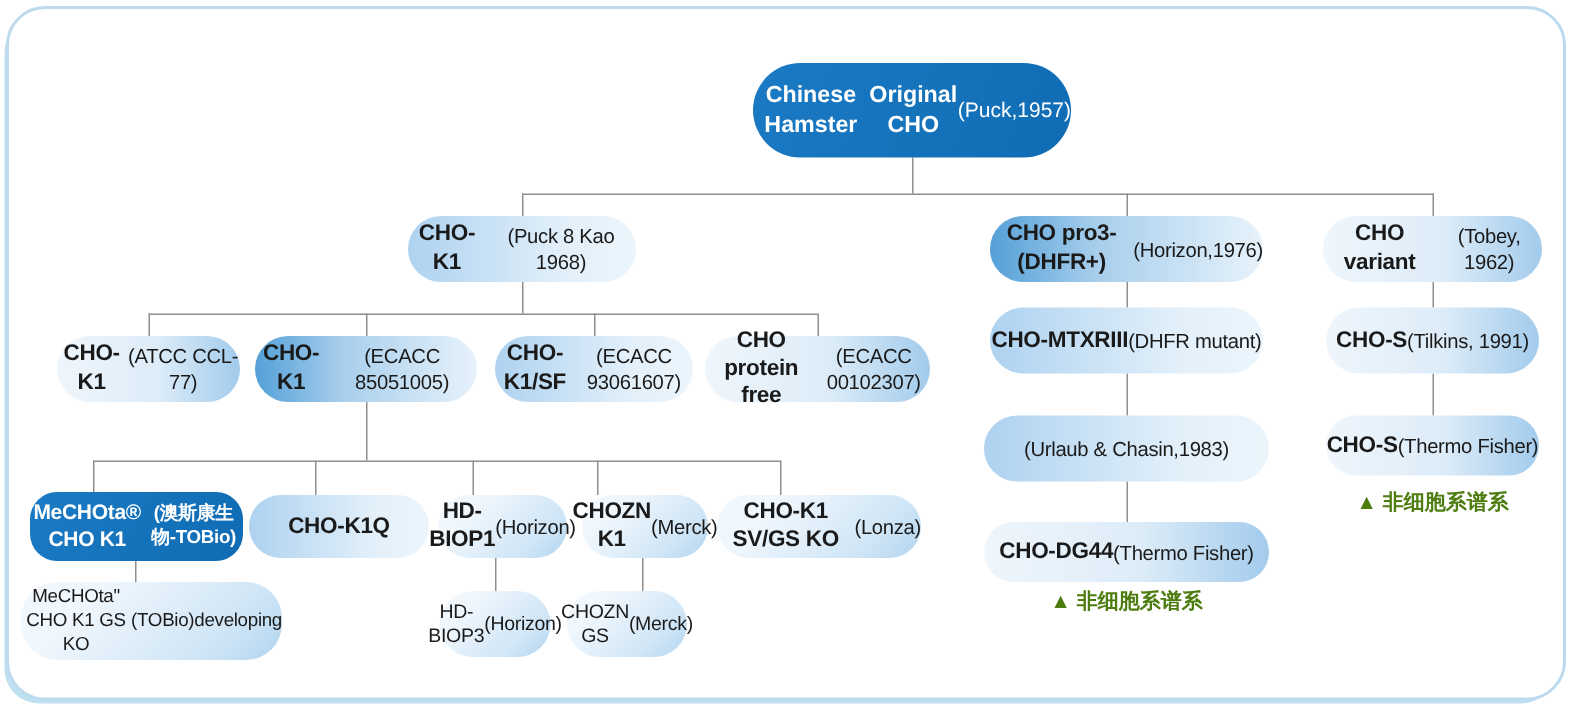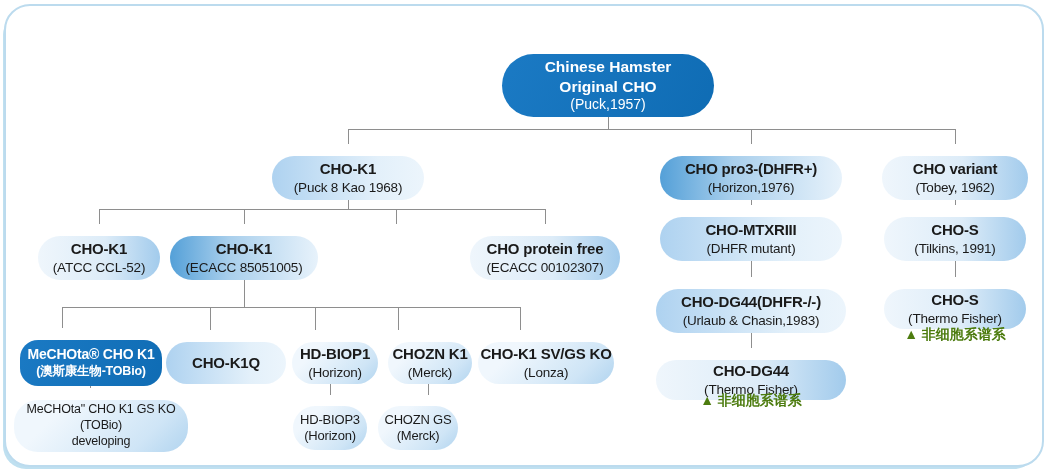--- a/index.html
+++ b/index.html
@@ -17,24 +17,23 @@
   .frame{
     position:absolute;inset:4px;border:2px solid var(--border-blue);
     border-radius:26px;background:#fff;
     box-shadow:-4px 5px 0 -3px #bfe0f0;
   }
   .canvas{position:absolute;inset:0;}
   .line{position:absolute;background:var(--connector-gray);}
   .line.h{height:1px;}
   .line.v{width:1px;}
   .node{
-    position:absolute;display:flex;flex-direction:column;justify-content:center;
+    position:absolute;display:flex;justify-content:center;
     align-items:center;text-align:center;line-height:1.26;
     border-radius:22px;
-    margin-top:12px;
   }
   .node .t{font-weight:700;font-size:15px;letter-spacing:-0.2px;}
   .node .s{font-weight:400;font-size:13.5px;letter-spacing:-0.2px;}
   .node .r{font-weight:400;font-size:12.5px;letter-spacing:-0.2px;}
   .dark{
     background:linear-gradient(115deg,#1b7ac4,#0f6cb4);
     color:#fff;
   }
   .dark .t,.dark .s{color:#fff;}
   .grad-left{background:linear-gradient(to right,#aed2f0 0%,#e3f0fa 70%,#ecf5fc 100%);}
@@ -108,37 +107,40 @@
     <div class="t">CHO pro3-(DHFR+)</div>
     <div class="s">(Horizon,1976)</div>
   </div>
   <div class="node grad-right" style="left:882px;top:144px;width:146px;height:44px">
     <div class="t">CHO variant</div>
     <div class="s">(Tobey, 1962)</div>
   </div>
 
   <div class="node grad-right" style="left:38px;top:224px;width:122px;height:44px">
     <div class="t">CHO-K1</div>
-    <div class="s">(ATCC CCL-52)</div>
+    <div class="s">(ATCC CCL-77)</div>
   </div>
   <div class="node grad-left-strong" style="left:170px;top:224px;width:148px;height:44px">
     <div class="t">CHO-K1</div>
     <div class="s">(ECACC 85051005)</div>
+  </div>
+  <div class="node grad-left" style="left:330px;top:224px;width:132px;height:44px">
+    <div class="t">CHO-K1/SF</div>
+    <div class="s">(ECACC 93061607)</div>
   </div>
   <div class="node grad-right" style="left:470px;top:224px;width:150px;height:44px">
     <div class="t">CHO protein free</div>
     <div class="s">(ECACC 00102307)</div>
   </div>
 
   <div class="node grad-left" style="left:660px;top:205px;width:182px;height:44px">
     <div class="t">CHO-MTXRIII</div>
     <div class="s">(DHFR mutant)</div>
   </div>
   <div class="node grad-left" style="left:656px;top:277px;width:190px;height:44px">
-    <div class="t">CHO-DG44(DHFR-/-)</div>
     <div class="s">(Urlaub &amp; Chasin,1983)</div>
   </div>
   <div class="node grad-right" style="left:656px;top:348px;width:190px;height:40px">
     <div class="t">CHO-DG44</div>
     <div class="s">(Thermo Fisher)</div>
   </div>
   <div class="note" style="left:676px;top:392px;width:150px">▲ 非细胞系谱系</div>
 
   <div class="node grad-right" style="left:884px;top:205px;width:142px;height:44px">
     <div class="t">CHO-S</div>

